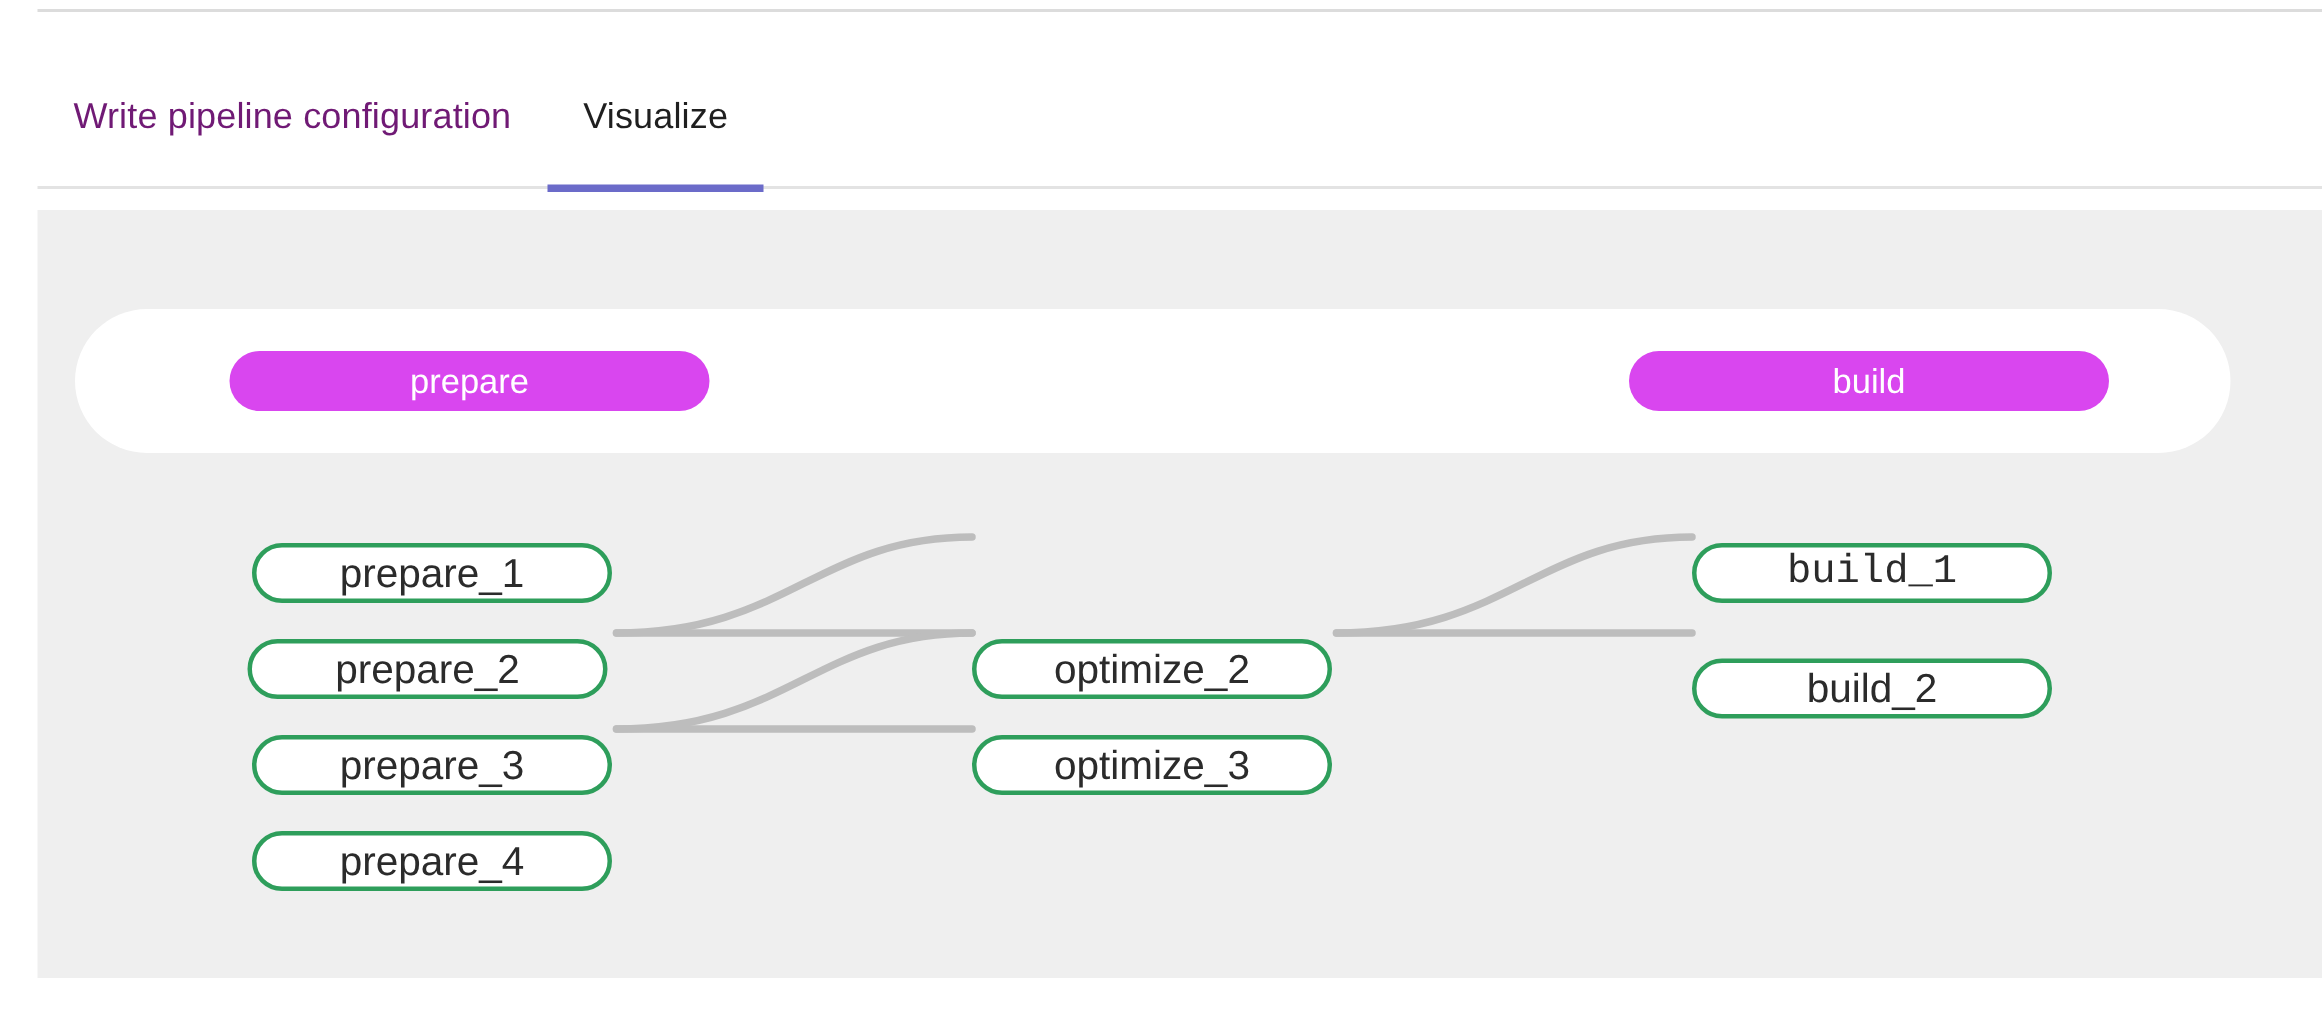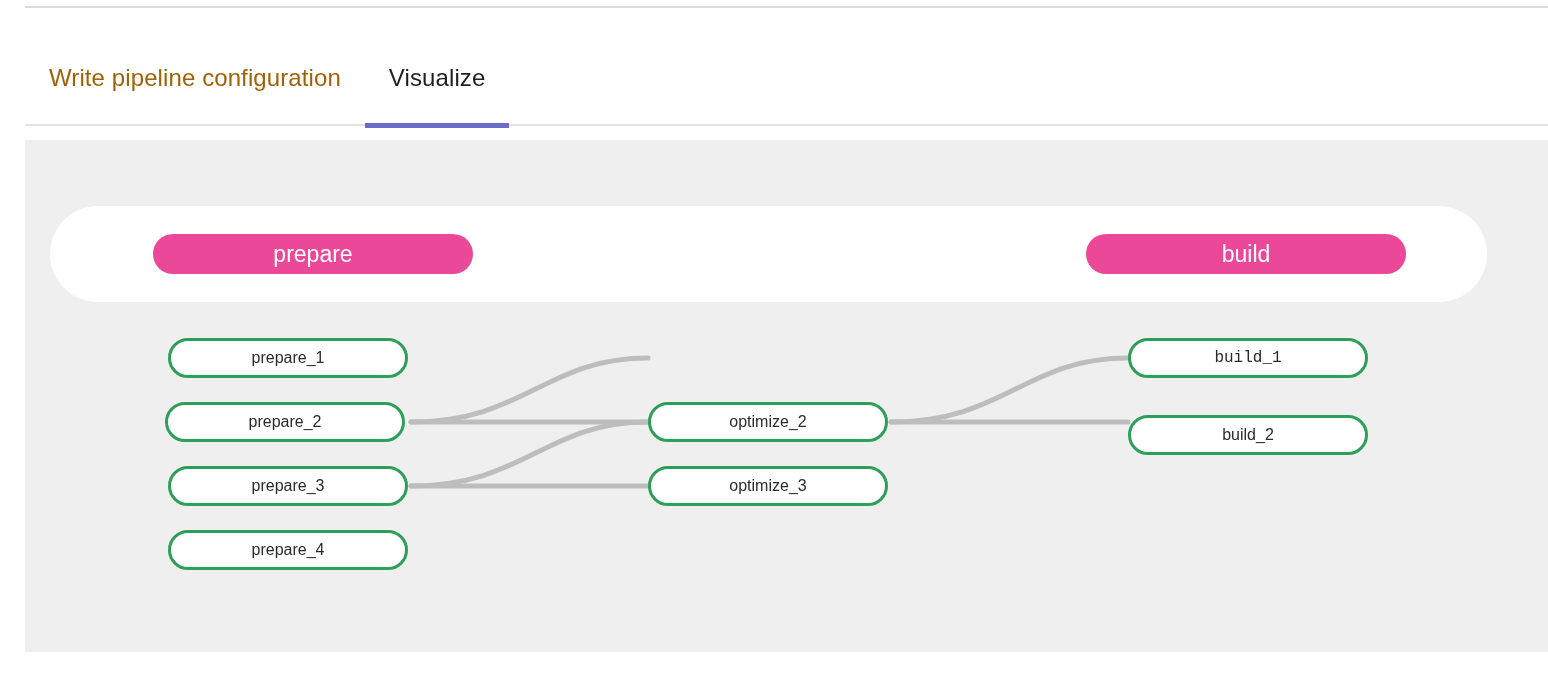--- a/index.html
+++ b/index.html
@@ -42,21 +42,21 @@
   }
 
   .tab {
     position: relative;
     height: 96px;
     display: flex;
     align-items: center;
     padding: 0 24px;
     font-size: 24px;
     letter-spacing: 0.1px;
-    color: #a16207;
+    color: #701a75;
     cursor: pointer;
     white-space: nowrap;
     background: transparent;
     border: none;
     font-family: "Liberation Sans", sans-serif;
   }
 
   .tab.active {
     color: #1f1f1f;
     font-weight: normal;
@@ -91,21 +91,21 @@
     width: 1437px;
     height: 96px;
     background: #ffffff;
     border-radius: 48px;
   }
 
   .stage-pill {
     position: absolute;
     top: 28px;
     height: 40px;
-    background: #ec4899;
+    background: #d946ef;
     border-radius: 20px;
     color: #ffffff;
     font-size: 23px;
     display: flex;
     align-items: center;
     justify-content: center;
     cursor: pointer;
     user-select: none;
   }
 
@@ -123,25 +123,26 @@
   .node {
     position: absolute;
     width: 240px;
     height: 40px;
     background: #ffffff;
     border: 3px solid #2e9e5b;
     border-radius: 20px;
     display: flex;
     align-items: center;
     justify-content: center;
-    font-size: 16px;
+    font-size: 27px;
     color: #2b2b2b;
     cursor: pointer;
     user-select: none;
     z-index: 2;
+    margin-top: 24px;
   }
 </style>
 </head>
 <body>
 
 <div id="app">
 
   <div class="top-rule"></div>
 
   <div class="tabs">

